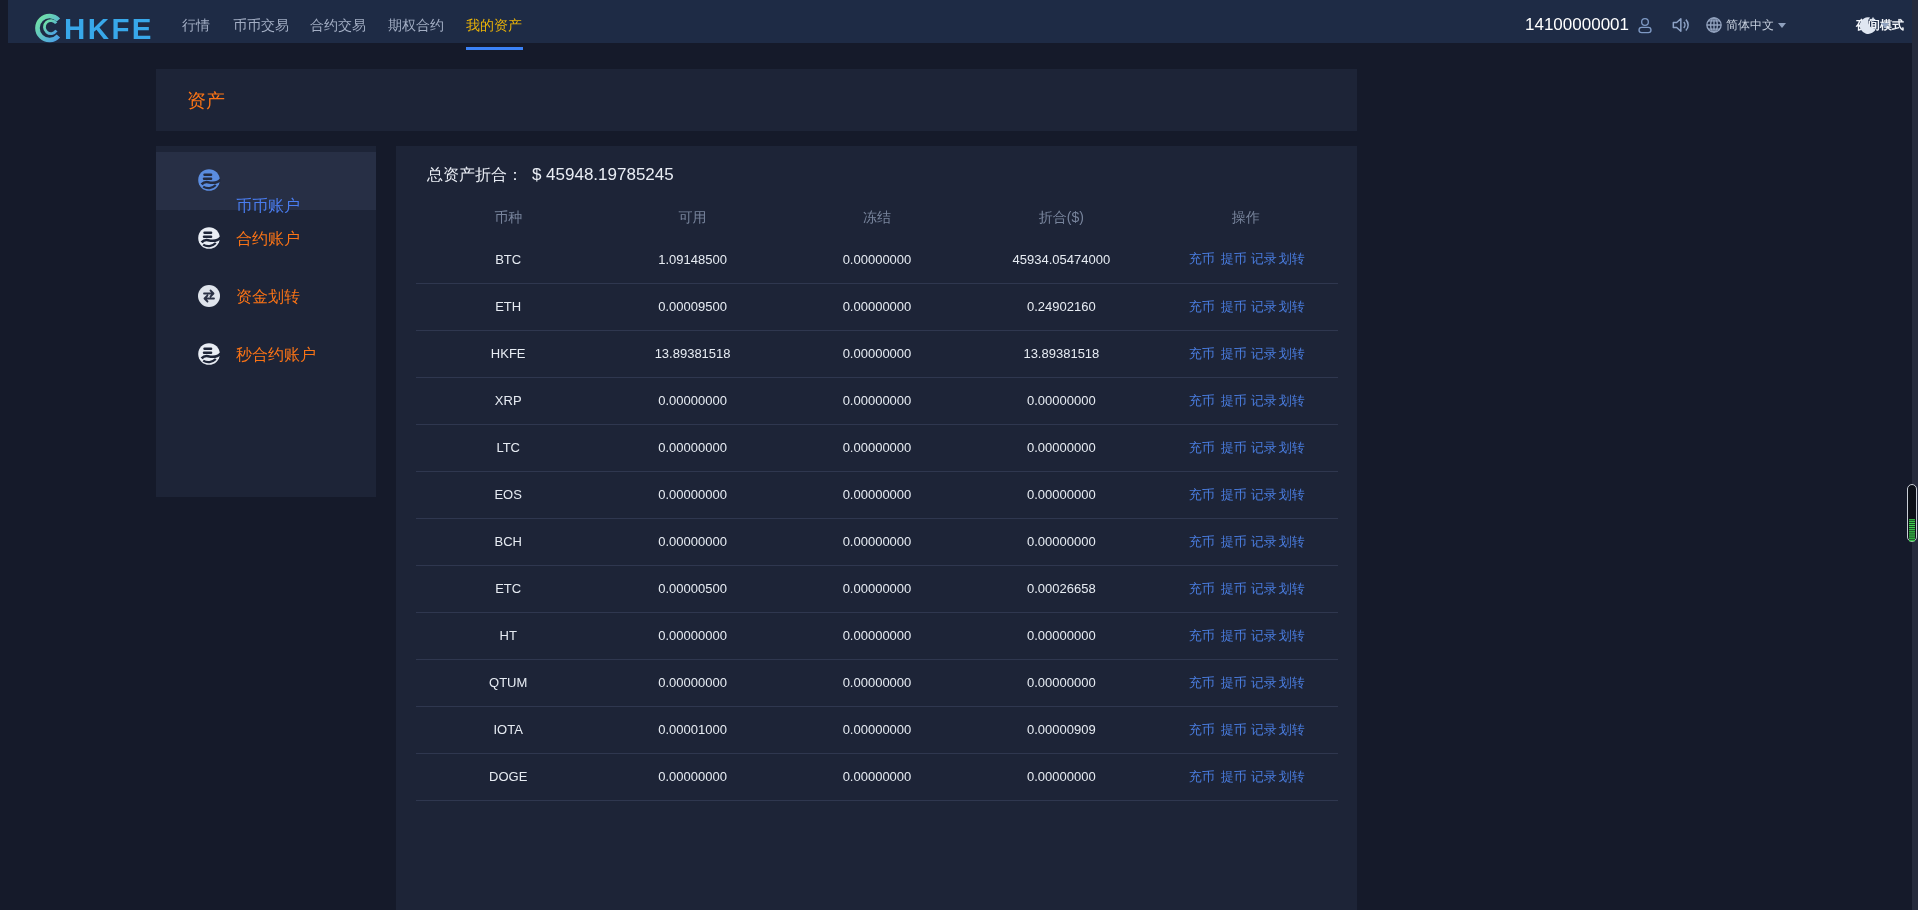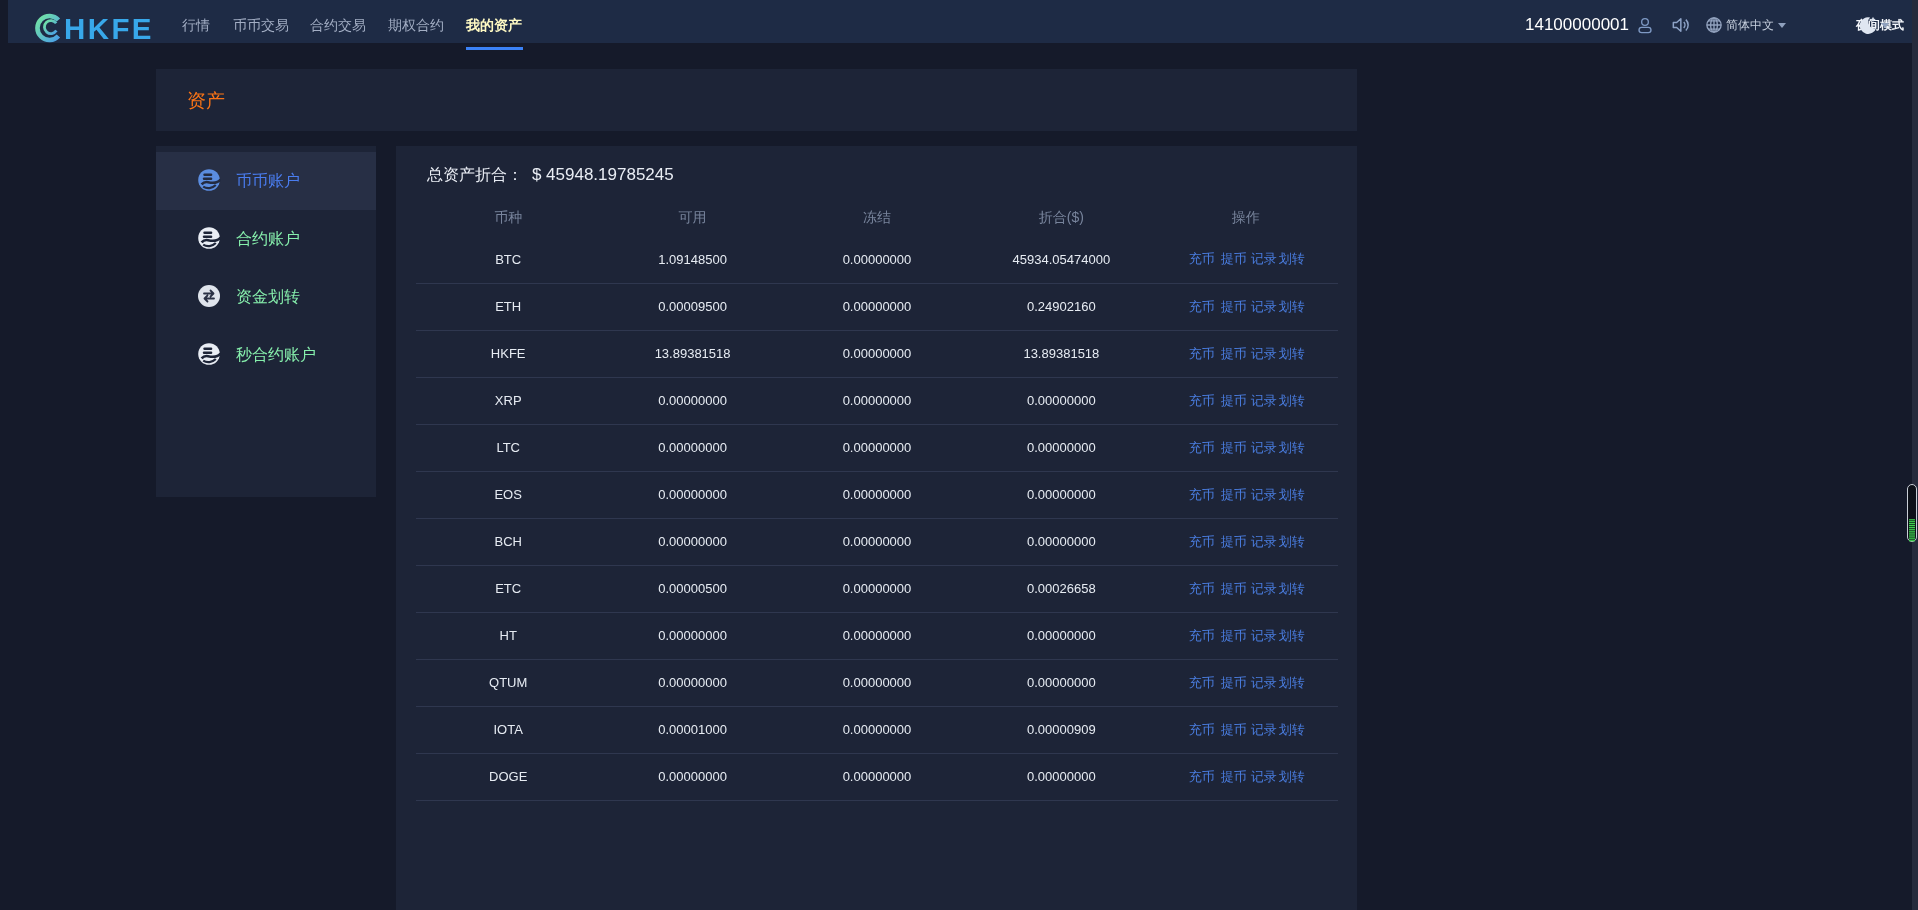--- a/index.html
+++ b/index.html
@@ -1,36 +1,36 @@
 <!DOCTYPE html>
 <html><head>
 <meta charset="utf-8">
 <style>
 * { margin:0; padding:0; box-sizing:border-box; }
 html,body { width:1918px; height:910px; overflow:hidden; background:#151a2a; font-family:"Liberation Sans",sans-serif; }
 
 .navbar { position:absolute; left:8px; top:0; width:1912px; height:43px; background:#1e2b45; }
 .logo { position:absolute; }
 .nav-item { position:absolute; top:0; height:50px; line-height:50px; font-size:14px; color:#a3aec4; }
-.nav-item.active { color:#fef9c3; font-weight:700; }
+.nav-item.active { color:#eab308; font-weight:400; }
 .nav-underline { position:absolute; left:458px; top:47px; width:57px; height:3px; background:#3b82f6; }
 .acct { position:absolute; left:1517px; top:0; height:50px; line-height:50px; font-size:17px; color:#ffffff; }
 .nav-ic { position:absolute; top:13px; width:24px; height:24px; }
 .lang { position:absolute; left:1718px; top:0; height:50px; line-height:50px; font-size:12px; color:#c7d0de; }
 .night { position:absolute; left:1800px; top:0; height:50px; line-height:50px; font-size:12px; font-weight:700; color:#f2f5fa;margin-left:48px; }
 .caret { position:absolute; width:0; height:0; border-left:4px solid transparent; border-right:4px solid transparent; border-top:5px solid #8fa0bd; top:23px; }
 
 .head-panel { position:absolute; left:156px; top:69px; width:1201px; height:62px; background:#1d2437; }
 .head-panel .t { position:absolute; left:31px; top:19px; font-size:19px; color:#f97316; }
 .sidebar { position:absolute; left:156px; top:146px; width:220px; height:351px; background:#1d2437; }
 .menu-item { position:relative; height:58px; }
 .menu-item.active { background:#272f45; }
 .menu-item .ic { position:absolute; left:41px; top:16px; width:24px; height:24px; }
-.menu-item .tx { position:absolute; left:80px; top:0; height:58px; line-height:58px; font-size:16px; color:#86efac; }
-.menu-item.active .tx { color:#4a7df0; }
+.menu-item .tx { position:absolute; left:80px; top:0; height:58px; line-height:58px; font-size:16px; color:#f97316; }
+.menu-item.active .tx { color:#4a7df0;margin-top:25px; }
 .content { position:absolute; left:396px; top:146px; width:961px; height:764px; background:#1d2437; }
 .total { position:absolute; left:31px; top:19px; font-size:16px; color:#e9edf4; }
 .total b { font-size:17px; font-weight:400; }
 table { position:absolute; left:20px; top:54px; width:922px; border-collapse:collapse; table-layout:fixed; }
 th { height:36px; font-size:14px; font-weight:400; color:#78849c; text-align:center; }
 td { height:47px; font-size:13px; font-weight:400; color:#e7ecf3; text-align:center; border-bottom:1px solid #2f374f; }
 td.ops { font-weight:400; }
 td.ops a { color:#4a7de0; text-decoration:none; margin:0 3px; font-size:13px; }
 td.ops a.tight { margin:0 1px; }
 

